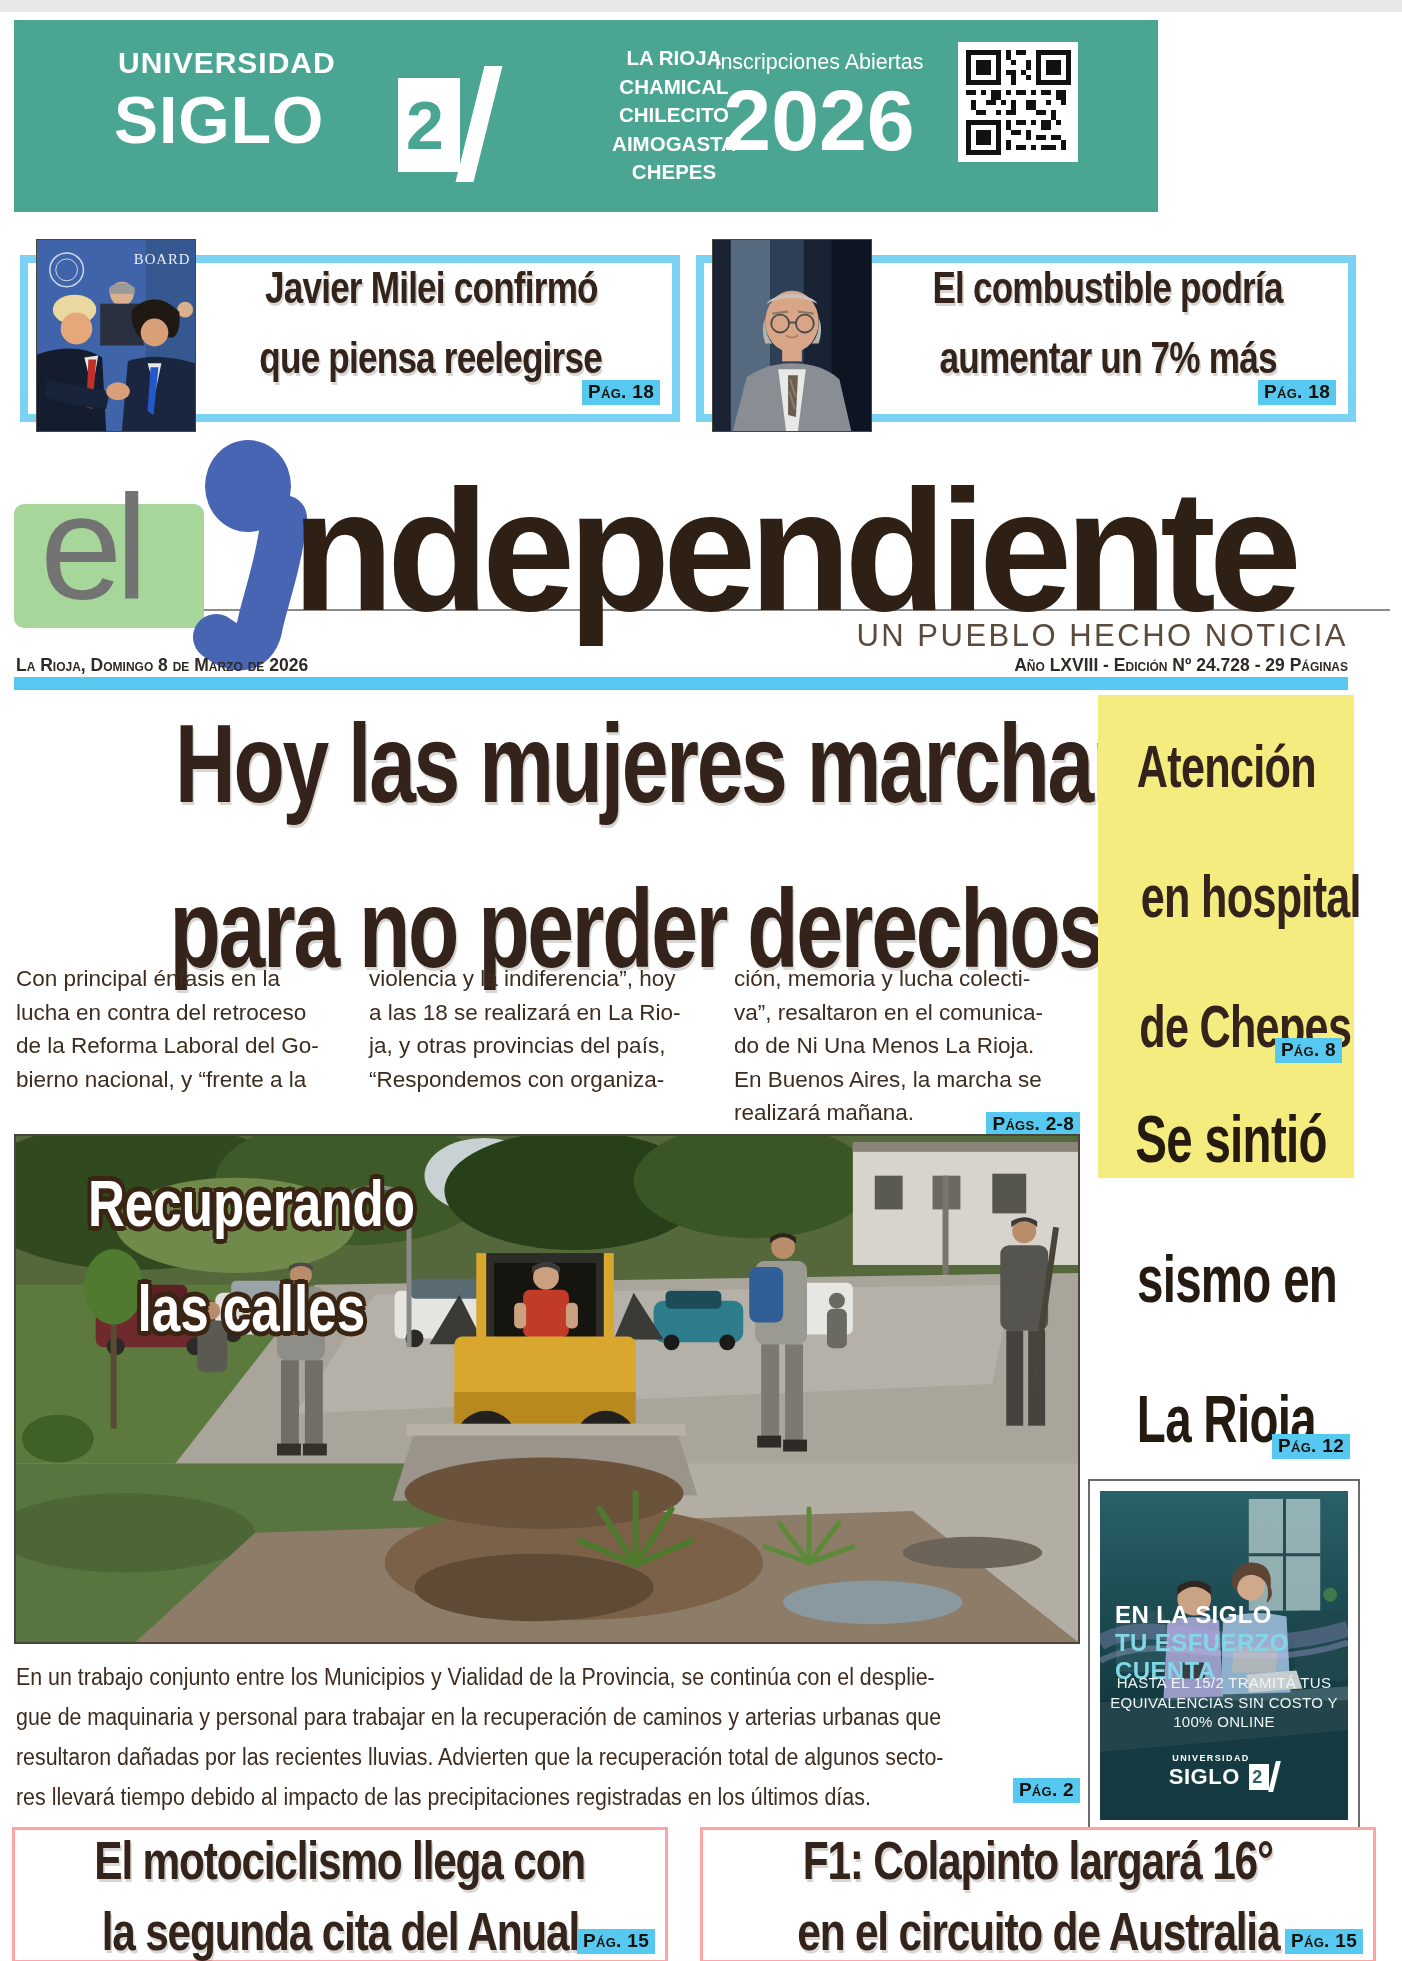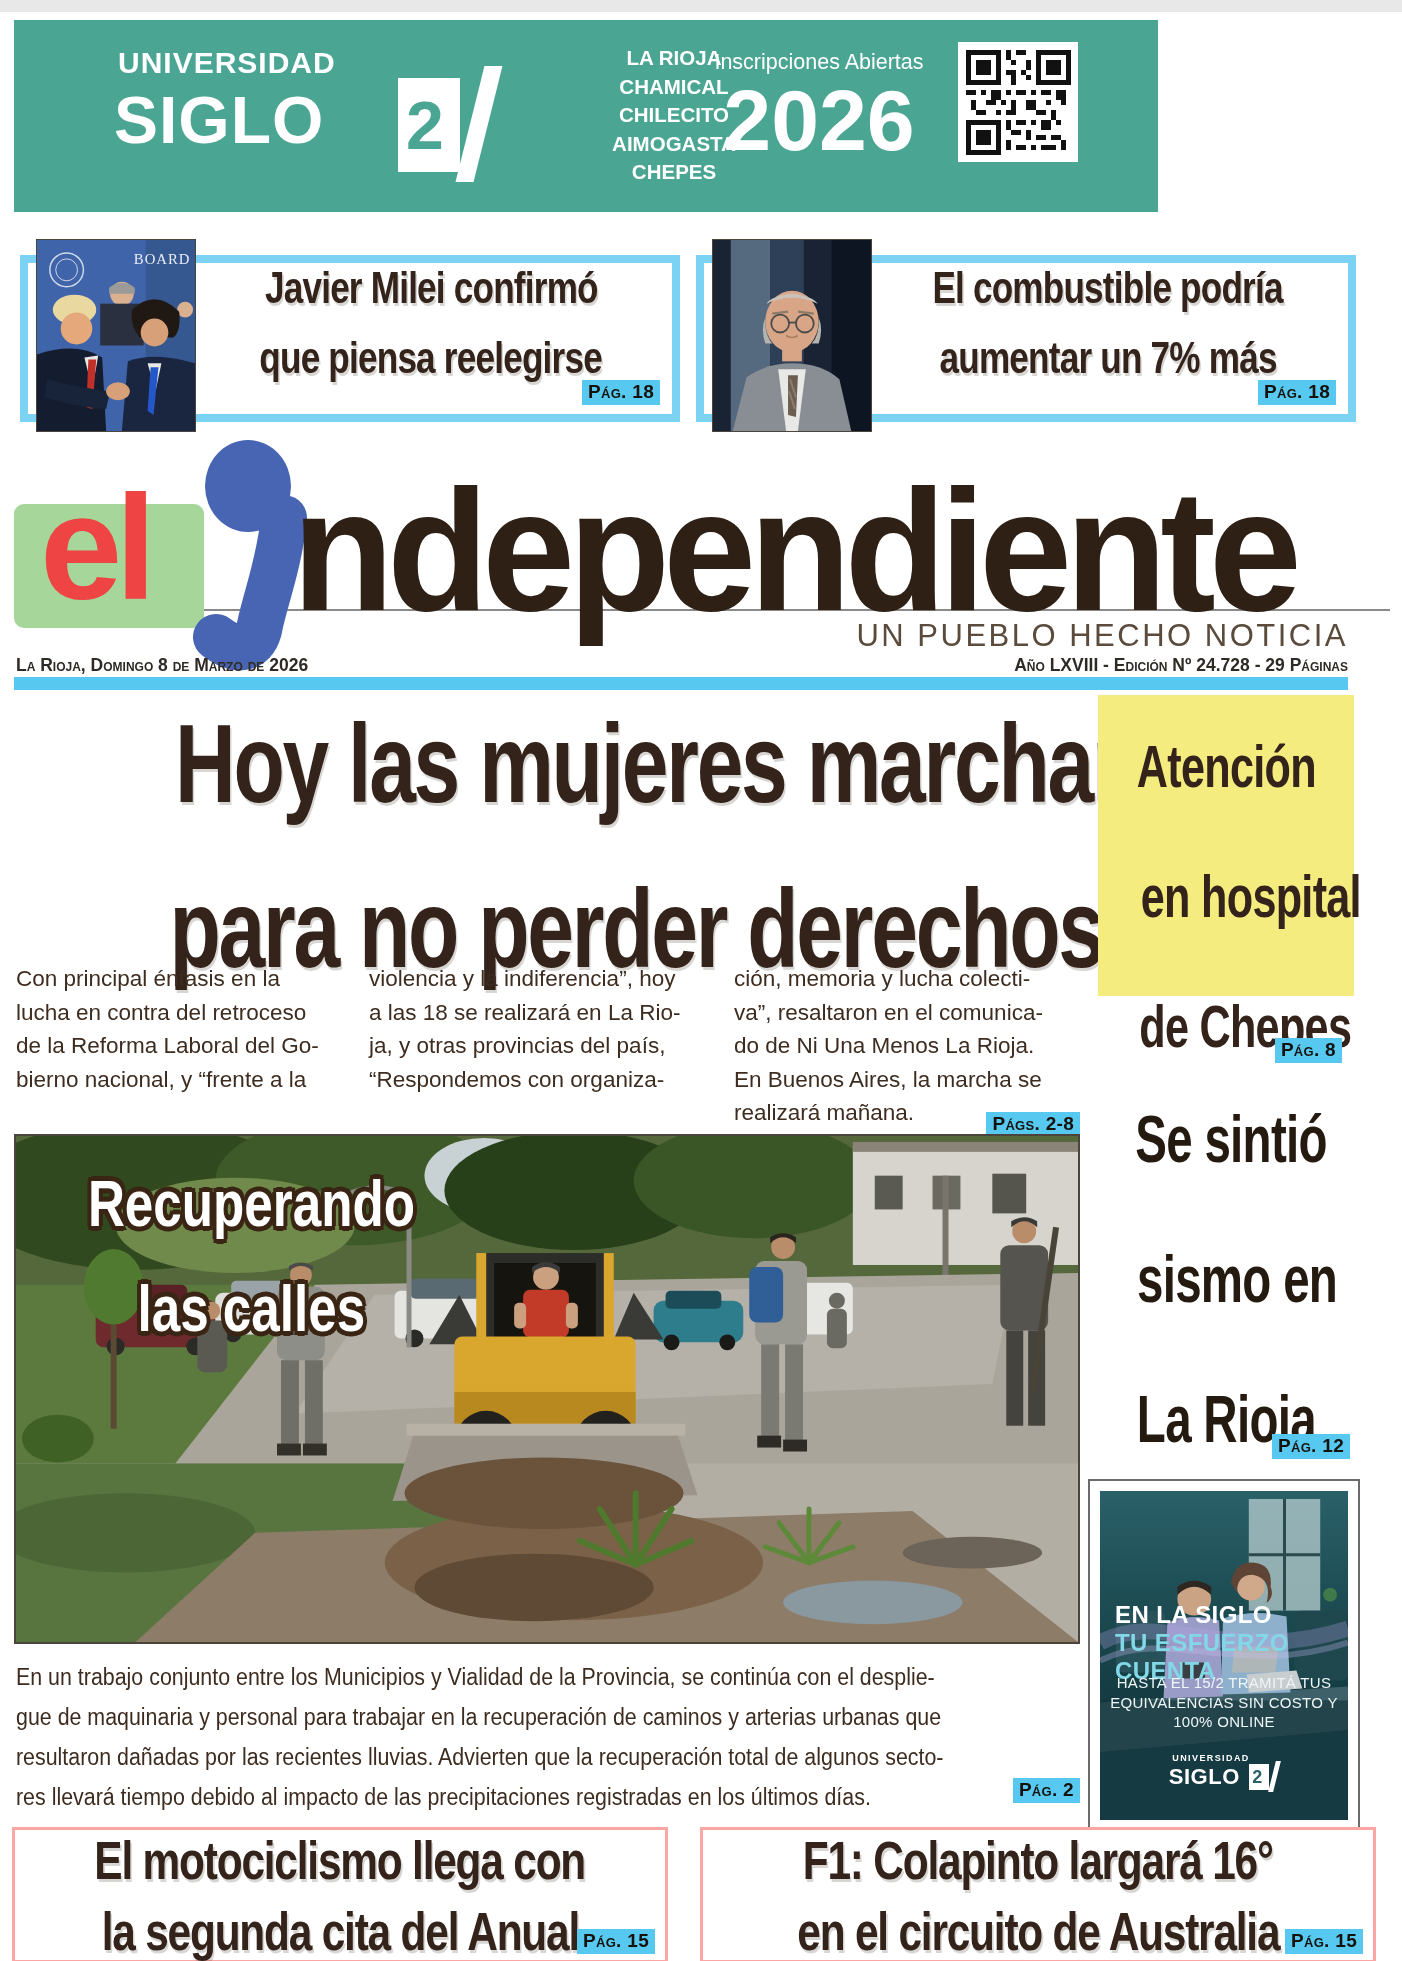--- a/index.html
+++ b/index.html
@@ -172,21 +172,21 @@
   <div class="abs" style="left:872px;top:246px;width:472px;text-align:center;line-height:60px">
     <span class="cond bigbrown shadowhl" style="font-size:45px;letter-spacing:-1px;transform:scaleX(.78)">El combustible podría</span><br>
     <span class="cond bigbrown shadowhl" style="font-size:45px;letter-spacing:-1px;transform:scaleX(.78)">aumentar un 7% más</span>
   </div>
   <div class="abs" style="right:66px;top:368px">
     <span class="pag">Pág. 18</span>
   </div>
 
   <div class="abs" style="left:14px;top:597px;width:1376px;height:2px;background:#8a8a8a"></div>
   <div class="abs" style="left:14px;top:492px;width:190px;height:124px;background:#a6d699;border-radius:10px"></div>
-  <div class="abs" style="left:40px;top:462px;font-size:148px;font-weight:bold;color:#ef4444;letter-spacing:-7px;line-height:148px">el</div>
+  <div class="abs" style="left:40px;top:462px;font-size:148px;font-weight:normal;color:#737373;letter-spacing:-7px;line-height:148px">el</div>
   <svg class="abs" style="left:168px;top:418px" width="150" height="300" viewBox="0 0 150 300">
     <ellipse cx="80" cy="56" rx="43" ry="46" fill="#4865b4"></ellipse>
     <path d="M116 88 C111 135 97 170 92 195 C88 220 70 224 48 207" fill="none" stroke="#4865b4" stroke-width="46" stroke-linecap="round"></path>
   </svg>
   <div class="abs" style="left:292px;top:452px;line-height:172px">
     <span class="condL" style="font-size:172px;font-weight:bold;color:#2e2015;letter-spacing:-7px;transform:scaleX(.97)">ndependiente</span>
   </div>
   <div class="abs" style="right:54px;top:606px;font-size:31px;letter-spacing:2.5px;color:#5b4b3d">UN PUEBLO HECHO NOTICIA</div>
   <div class="abs" style="left:16px;top:643px;font-size:17.5px;font-weight:bold;font-variant:small-caps;color:#2f2a24">La Rioja, Domingo 8 de Marzo de 2026</div>
   <div class="abs" style="right:54px;top:643px;font-size:17.5px;font-weight:bold;font-variant:small-caps;color:#2f2a24">Año LXVIII - Edición Nº 24.728 - 29 Páginas</div>
@@ -213,21 +213,21 @@
     <div>ción, memoria y lucha colecti-</div>
     <div>va”, resaltaron en el comunica-</div>
     <div>do de Ni Una Menos La Rioja.</div>
     <div>En Buenos Aires, la marcha se</div>
     <div>realizará mañana.</div>
   </div>
   <div class="abs" style="right:322px;top:1100px">
     <span class="pag">Págs. 2-8</span>
   </div>
 
-  <div class="abs" style="left:1098px;top:683px;width:256px;height:301px;background:#f5ec80">
+  <div class="abs" style="left:1098px;top:683px;width:256px;height:483px;background:#f5ec80">
     <div class="abs" style="left:0;top:14px;width:256px;text-align:center;line-height:115px">
       <span class="cond bigbrown" style="font-size:60px;letter-spacing:-1px;transform:scaleX(.72)">Atención</span><br>
       <span class="cond bigbrown" style="font-size:60px;letter-spacing:-1px;transform:scaleX(.72)">en hospital</span><br>
       <span class="cond bigbrown" style="font-size:60px;letter-spacing:-1px;transform:scaleX(.72)">de Chepes</span>
     </div>
     <div class="abs" style="right:12px;top:343px">
       <span class="pag">Pág. 8</span>
     </div>
   </div>
 

